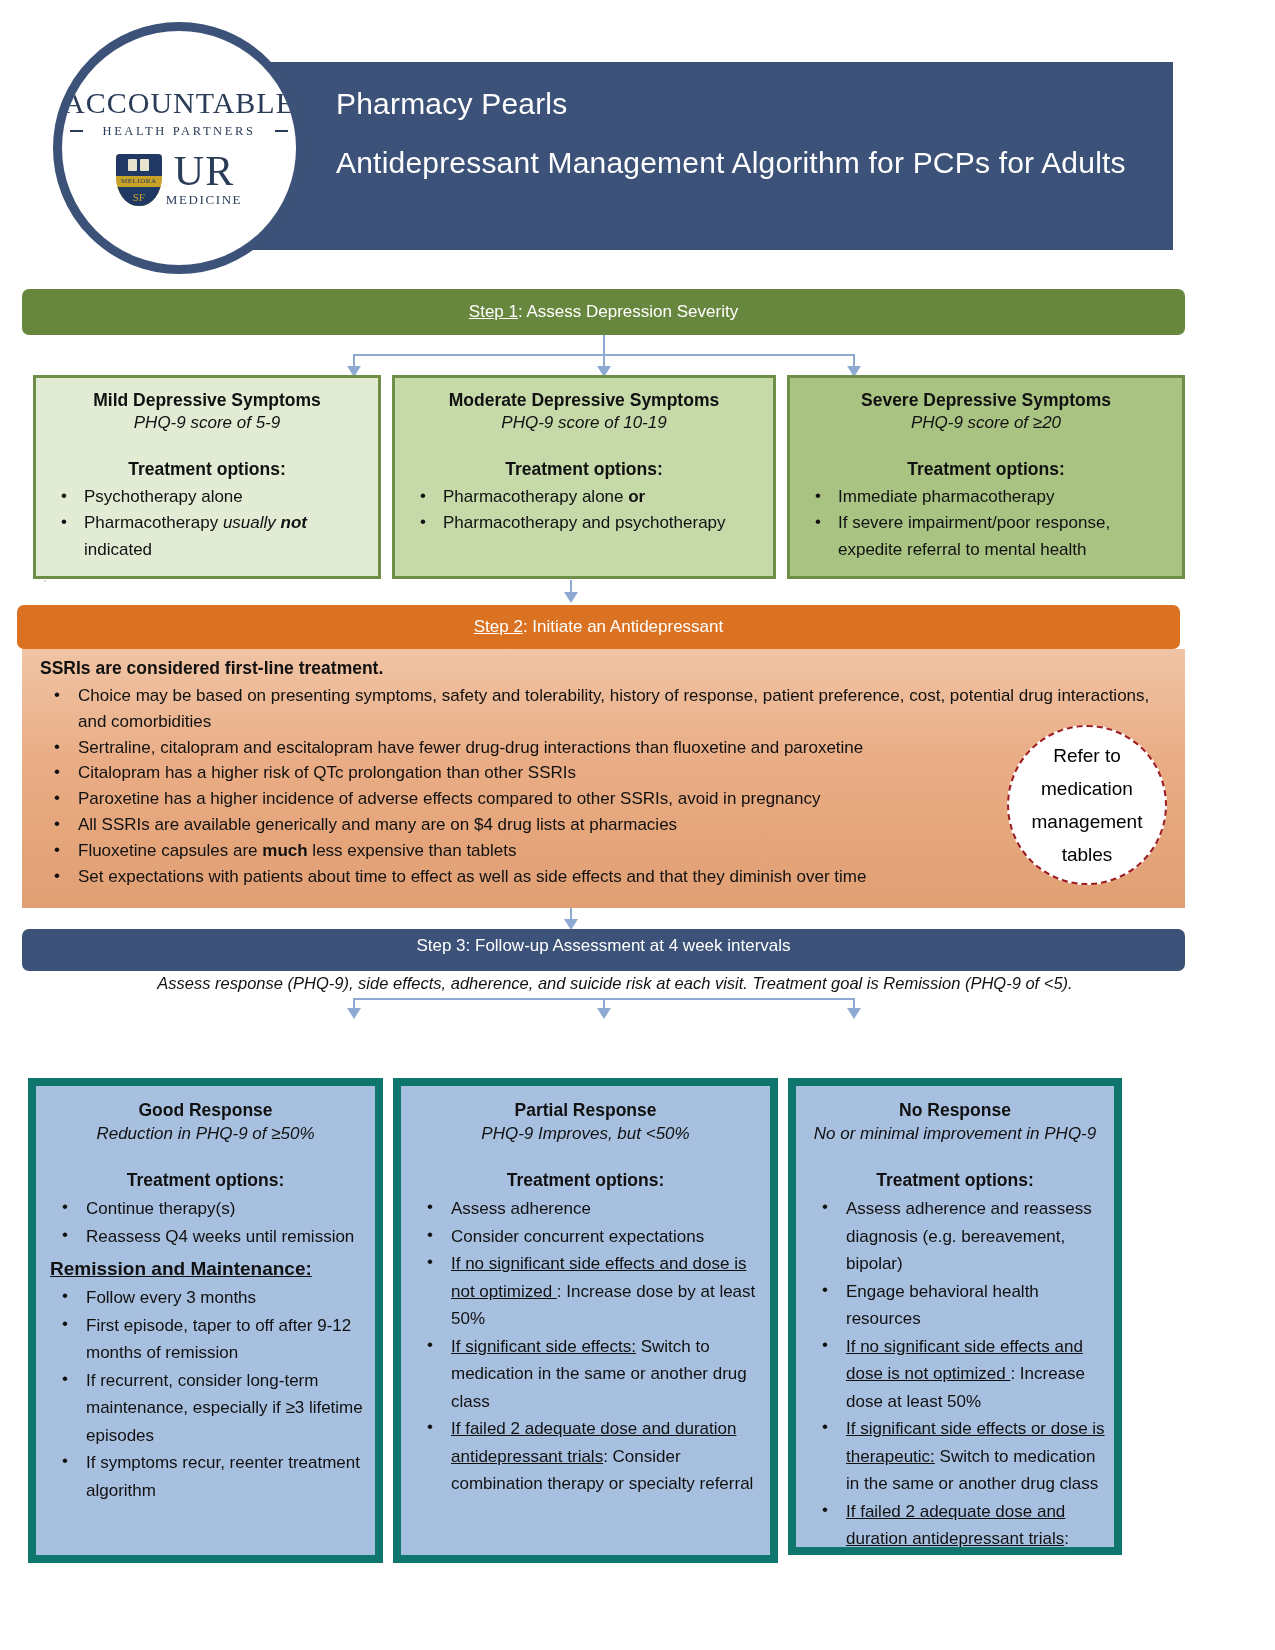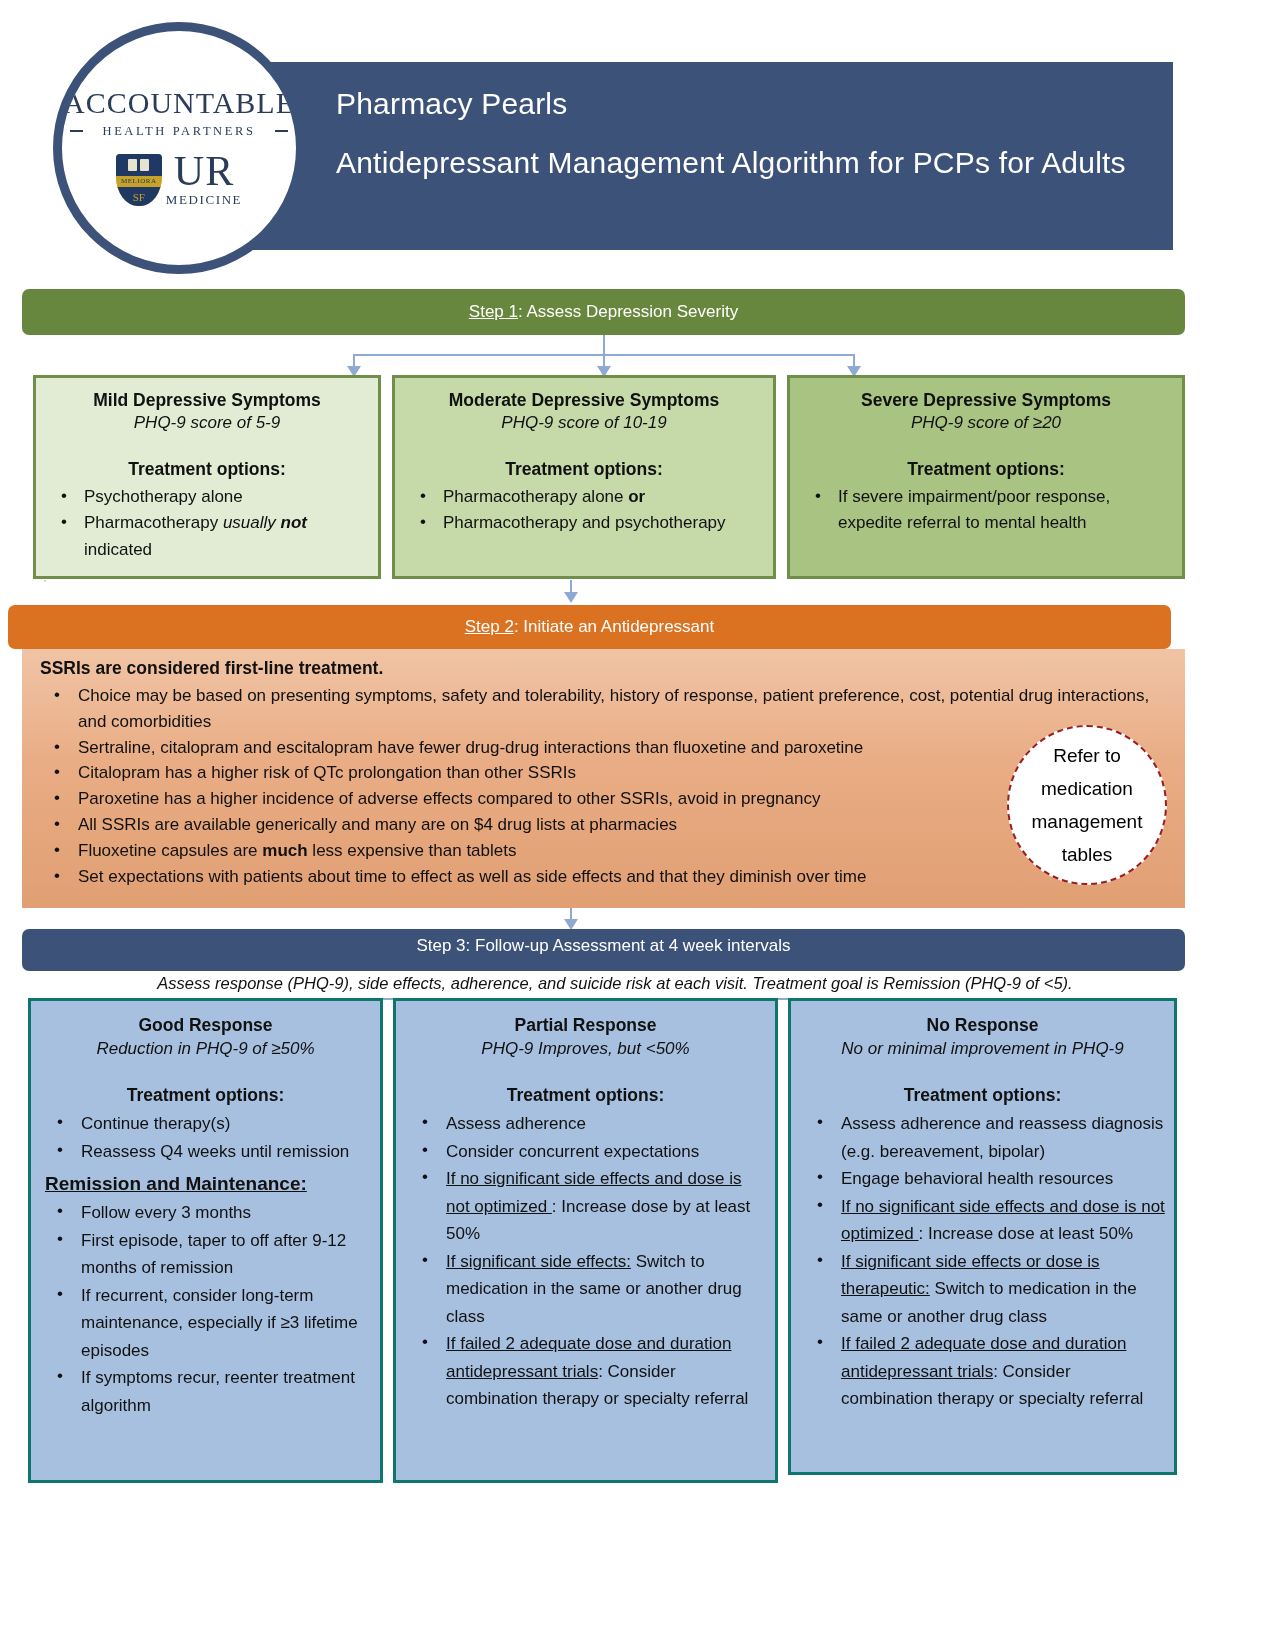--- a/index.html
+++ b/index.html
@@ -88,21 +88,21 @@
   }
 
   
   .step-bar {
     position: absolute;
     display: flex; align-items: center; justify-content: center;
     color: #ffffff; font-size: 17px; border-radius: 7px;
   }
   .step-bar .u { text-decoration: underline; }
   #step1-bar { left: 22px; top: 289px; width: 1163px; height: 46px; background: #68873e; }
-  #step2-bar { left: 8px; top: 605px; width: 1163px; height: 44px; background: #db7222; }
+  #step2-bar { left: 17px; top: 605px; width: 1163px; height: 44px; background: #db7222; }
   #step3-bar {
     left: 22px; top: 929px; width: 1163px; height: 42px; background: #3c5278;
     align-items: flex-start; overflow: hidden;
   }
   #step3-bar .lbl { position: relative; top: 7px; }
 
   
   .sev-box {
     position: absolute; top: 375px; height: 204px;
     border: 3px solid #6f8f48; padding: 12px 8px 0 8px;
@@ -140,27 +140,27 @@
     display: flex; align-items: center; justify-content: center;
     text-align: center; font-size: 19px; color: #000000; line-height: 1.75;
   }
 
   
   #step3-note {
     position: absolute; left: 60px; top: 974px; width: 1110px;
     text-align: center; font-size: 16.5px; font-style: italic; font-weight: normal;
   }
   .resp-box {
-    position: absolute; top: 998px;
-    border: 3px solid #0f766e; background: #a8c0e0;
+    position: absolute; top: 1078px;
+    border: 8px solid #0f766e; background: #a8c0e0;
     padding: 14px 8px 0 8px; overflow: hidden;
   }
   #resp-good    { left: 28px;  width: 355px; height: 485px; }
   #resp-partial { left: 393px; width: 385px; height: 485px; }
-  #resp-none    { left: 788px; width: 389px; height: 477px; }
+  #resp-none    { left: 788px; width: 334px; height: 477px; }
   .resp-title { text-align: center; font-size: 17.5px; font-weight: bold; }
   .resp-sub   { text-align: center; font-size: 17px; font-style: italic; margin-top: 3px; }
   .resp-opts  { text-align: center; font-size: 17.5px; font-weight: bold; margin-top: 26px; }
   .resp-box ul.bul li { font-size: 17px; line-height: 1.62; padding-left: 42px; }
   .resp-box ul.bul li::before { left: 18px; }
   .sub-head {
     font-size: 19px; font-weight: bold; text-decoration: underline;
     margin-top: 8px; padding-left: 6px;
   }
 
@@ -240,20 +240,21 @@
         <li>Pharmacotherapy alone <b>or</b></li>
         <li>Pharmacotherapy and psychotherapy</li>
       </ul>
   </div>
 
   <div class="sev-box" id="sev-sev">
     <div class="sev-title">Severe Depressive Symptoms</div>
     <div class="sev-sub">PHQ-9 score of ≥20</div>
     <div class="sev-opts">Treatment options:</div>
     <ul class="bul">
+        <li>Immediate pharmacotherapy</li>
         <li>If severe impairment/poor response, expedite referral to mental health</li>
       </ul>
   </div>
 
   <span class="tick" style="left:44px; top:578px;">’</span>
 
   <div class="cn" style="left:570px; top:580px; width:2px; height:14px;"></div>
   <div class="arrow-d" style="left:564px; top:592px;"></div>
 
   <div class="step-bar" id="step2-bar">

